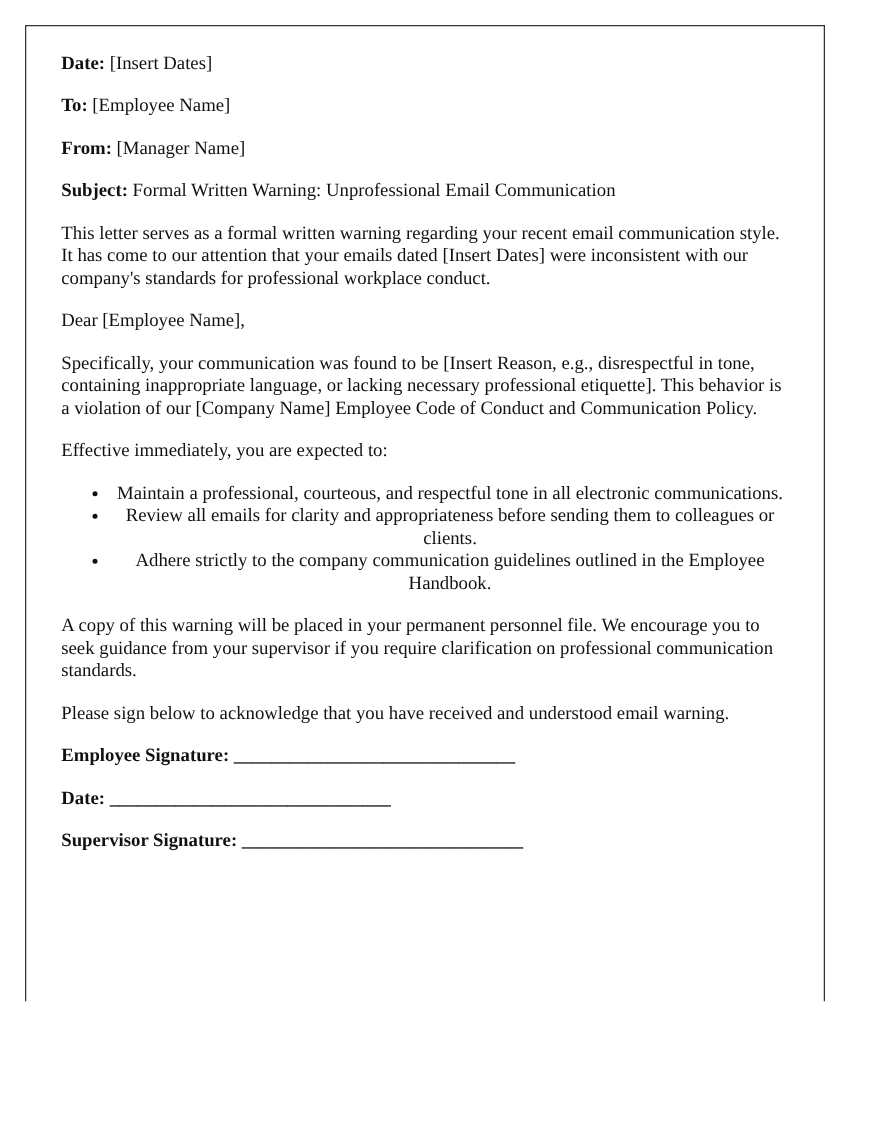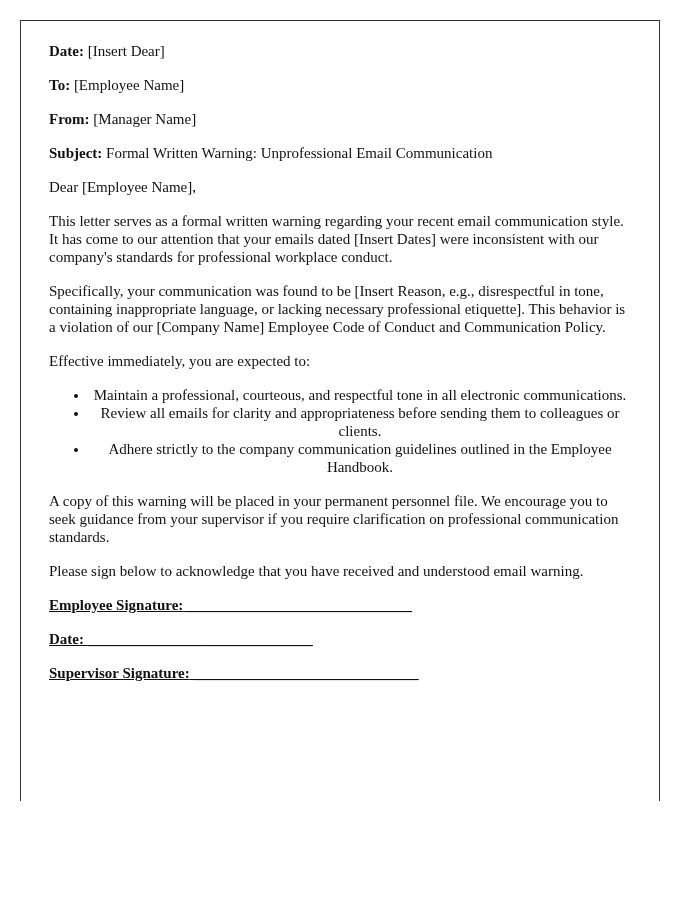--- a/index.html
+++ b/index.html
@@ -44,55 +44,54 @@
       padding-left: 40px;
     }
     li {
       margin: 0;
       text-align: center;
     }
     .sig-line {
       font-weight: bold;
       margin: 0 0 16px 0;
       white-space: nowrap;
-      text-decoration: underline;
     }
     .sig-blank {
       font-weight: bold;
     }
   </style>
 </head>
 <body>
 
 <div class="page">
   <div class="content">
 
     <p>
       <span class="field-label">Date:</span>
-      <span>[Insert Dear]</span>
+      <span>[Insert Dates]</span>
     </p>
 
     <p>
       <span class="field-label">To:</span>
       <span>[Employee Name]</span>
     </p>
 
     <p>
       <span class="field-label">From:</span>
       <span>[Manager Name]</span>
     </p>
 
     <p>
       <span class="field-label">Subject:</span>
       <span>Formal Written Warning: Unprofessional Email Communication</span>
     </p>
 
+    <p>This letter serves as a formal written warning regarding your recent email communication style. It has come to our attention that your emails dated [Insert Dates] were inconsistent with our company's standards for professional workplace conduct.</p>
+
     <p>Dear [Employee Name],</p>
-
-    <p>This letter serves as a formal written warning regarding your recent email communication style. It has come to our attention that your emails dated [Insert Dates] were inconsistent with our company's standards for professional workplace conduct.</p>
     <p>Specifically, your communication was found to be [Insert Reason, e.g., disrespectful in tone, containing inappropriate language, or lacking necessary professional etiquette]. This behavior is a violation of our [Company Name] Employee Code of Conduct and Communication Policy.</p>
     <p>Effective immediately, you are expected to:</p>
 
     <ul>
       <li>Maintain a professional, courteous, and respectful tone in all electronic communications.</li>
       <li>Review all emails for clarity and appropriateness before sending them to colleagues or clients.</li>
       <li>Adhere strictly to the company communication guidelines outlined in the Employee Handbook.</li>
     </ul>
 
     <p>A copy of this warning will be placed in your permanent personnel file. We encourage you to seek guidance from your supervisor if you require clarification on professional communication standards.</p>

